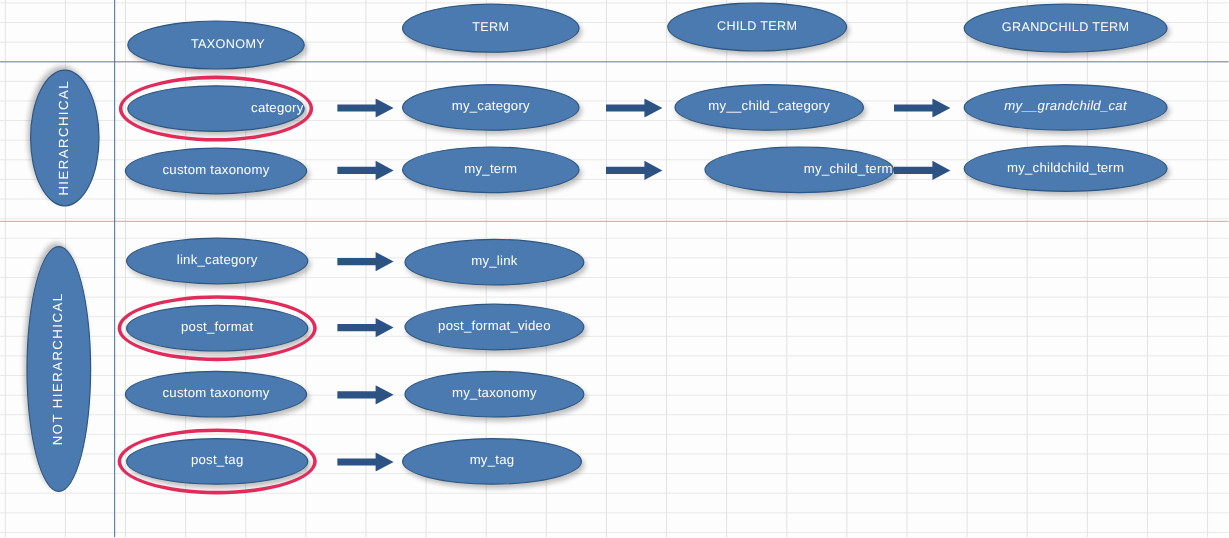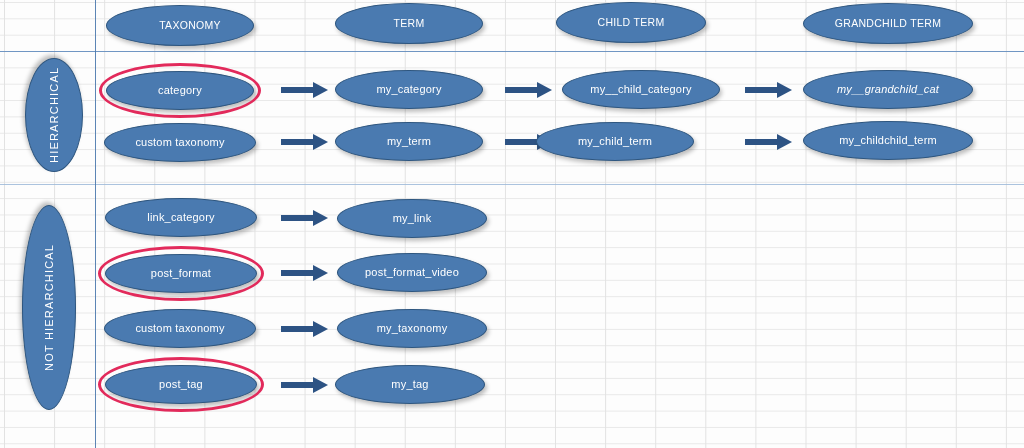--- a/index.html
+++ b/index.html
@@ -66,21 +66,21 @@
 </head>
 <body>
 
 <div id="canvas">
 
   <div class="hline" style="top:51px;"></div>
   <div class="hline faint" style="top:184px;"></div>
 
   <div class="vline" style="left:95px;"></div>
 
-  <div class="node header" style="left:106px;top:5px;width:148px;height:41px;padding-left:20px;">
+  <div class="node header" style="left:106px;top:17px;width:148px;height:41px;padding-left:20px;">
     <span class="lbl">TAXONOMY</span>
   </div>
 
   <div class="node header" style="left:335px;top:3px;width:148px;height:41px;">
     <span class="lbl">TERM</span>
   </div>
 
   <div class="node header" style="left:556px;top:2px;width:150px;height:41px;">
     <span class="lbl">CHILD TERM</span>
   </div>
@@ -90,21 +90,21 @@
   </div>
 
   <div class="node vert" style="left:25px;top:58px;width:58px;height:114px;">
     <span class="lbl">HIERARCHICAL</span>
   </div>
 
   <div class="node vert" style="left:22px;top:205px;width:54px;height:205px;">
     <span class="lbl">NOT HIERARCHICAL</span>
   </div>
 
-  <div class="node" style="left:106px;top:71px;width:148px;height:39px;">
+  <div class="node" style="left:106px;top:71px;width:148px;height:39px;justify-content:flex-end;">
     <span class="lbl">category</span>
   </div>
   <div class="ring" style="left:99px;top:63px;width:162px;height:55px;"></div>
 
   <div class="arrow" style="left:281px;top:82px;">
     <svg width="48" height="16" viewBox="0 0 48 16" aria-hidden="true">
       <polygon points="0,5 32,5 32,0 47,8 32,16 32,11 0,11" fill="#2d5384"></polygon>
     </svg>
   </div>
 
@@ -145,21 +145,21 @@
   <div class="node" style="left:335px;top:122px;width:148px;height:39px;">
     <span class="lbl">my_term</span>
   </div>
 
   <div class="arrow" style="left:505px;top:134px;">
     <svg width="48" height="16" viewBox="0 0 48 16" aria-hidden="true">
       <polygon points="0,5 32,5 32,0 47,8 32,16 32,11 0,11" fill="#2d5384"></polygon>
     </svg>
   </div>
 
-  <div class="node" style="left:536px;top:122px;width:158px;height:39px;">
+  <div class="node" style="left:587px;top:122px;width:158px;height:39px;justify-content:flex-end;">
     <span class="lbl">my_child_term</span>
   </div>
 
   <div class="arrow" style="left:745px;top:134px;">
     <svg width="48" height="16" viewBox="0 0 48 16" aria-hidden="true">
       <polygon points="0,5 32,5 32,0 47,8 32,16 32,11 0,11" fill="#2d5384"></polygon>
     </svg>
   </div>
 
   <div class="node" style="left:803px;top:121px;width:170px;height:39px;">

